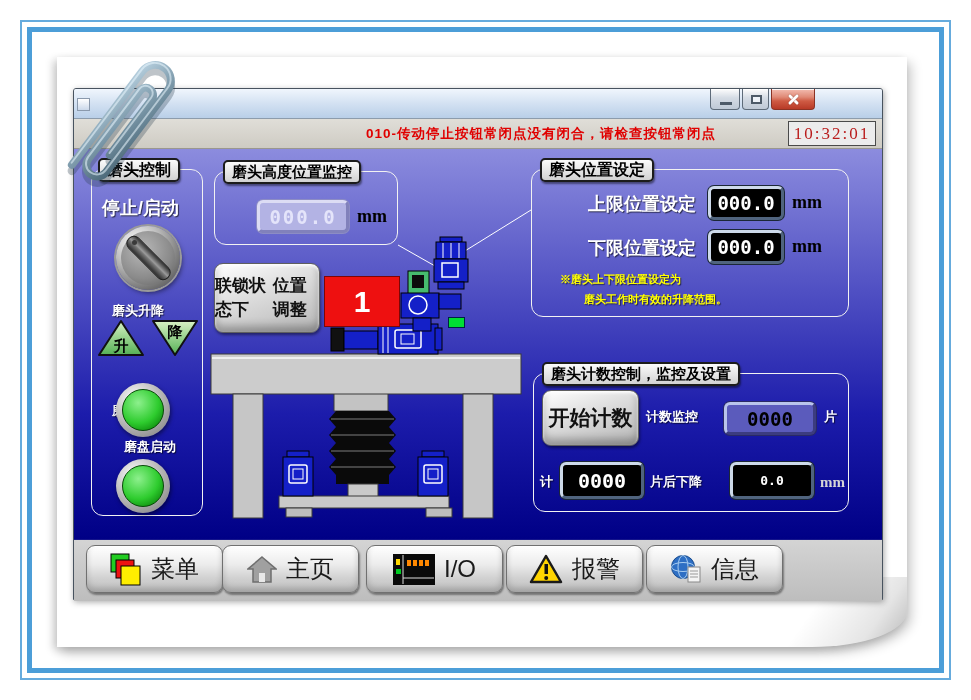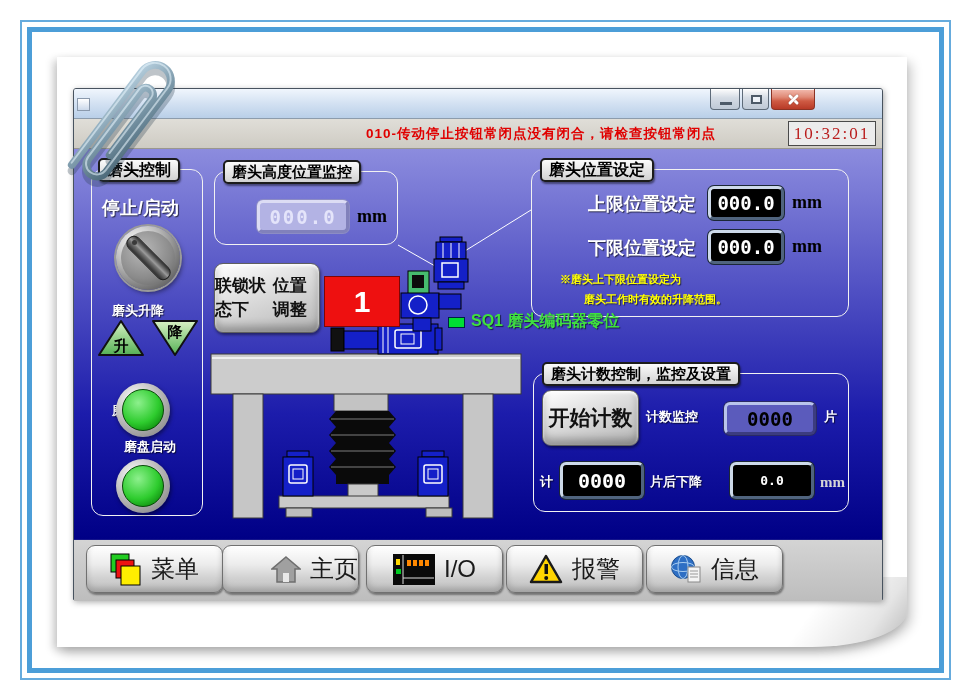--- a/index.html
+++ b/index.html
@@ -279,21 +279,20 @@
       <div class="disp disp-black" style="left:176px; top:16px; width:76px; height:34px; font-size:19px;">000.0</div>
       <div class="unit-dark" style="left:260px; top:22px;">mm</div>
       <div class="wlabel" style="left:56px; top:66px; font-size:18px;">下限位置设定</div>
       <div class="disp disp-black" style="left:176px; top:60px; width:76px; height:34px; font-size:19px;">000.0</div>
       <div class="unit-dark" style="left:260px; top:66px;">mm</div>
       <div class="note" style="left:28px; top:102px;">※磨头上下限位置设定为</div>
       <div class="note" style="left:52px; top:122px;">磨头工作时有效的升降范围。</div>
     </div>
 
     <div class="sq1-led" style="left:374px; top:168px;"></div>
-    <div class="sq1" style="left:397px; top:162px;">SQ1 磨头编码器零位</div>
 
     <div class="grp" style="left:459px; top:224px; width:316px; height:139px;">
       <div class="tab" style="left:8px; font-size:15px;">磨头计数控制，监控及设置</div>
       <div class="btn3d" style="left:8px; top:16px; width:97px; height:56px; font-size:21px;">
         <span>开始计数</span>
       </div>
       <div class="wlabel" style="left:112px; top:34px;">计数监控</div>
       <div class="disp disp-mon" style="left:190px; top:28px; width:92px; height:33px; font-size:19px;">0000</div>
       <div class="wlabel" style="left:290px; top:34px;">片</div>
       <div class="wlabel" style="left:6px; top:99px;">计</div>
@@ -306,21 +305,21 @@
 
   <div class="abs navbar">
     <div class="navbtn" style="left:12px;">
       <svg width="32" height="33" viewBox="0 0 32 33">
         <rect x="1" y="1" width="18" height="18" fill="#22cc22" stroke="#000"></rect>
         <rect x="6" y="7" width="18" height="18" fill="#ee1111" stroke="#000"></rect>
         <rect x="11" y="13" width="19" height="19" fill="#ffee00" stroke="#000"></rect>
       </svg>
       <span>菜单</span>
     </div>
-    <div class="navbtn" style="left:148px;justify-content:flex-end;">
+    <div class="navbtn" style="left:148px;">
       <svg width="30" height="27" viewBox="0 0 30 27">
         <polygon points="15,1 29,13 24,13 24,26 6,26 6,13 1,13" fill="#a0a0a0" stroke="#6e6e6e" stroke-width="1.5"></polygon>
         <rect x="12" y="17" width="6" height="9" fill="#e8e8e8"></rect>
       </svg>
       <span>主页</span>
     </div>
     <div class="navbtn" style="left:292px;">
       <svg width="42" height="31" viewBox="0 0 42 31">
         <rect x="0" y="0" width="42" height="31" fill="#0a0a0a"></rect>
         <line x1="10" y1="1" x2="10" y2="30" stroke="#ddd"></line>

